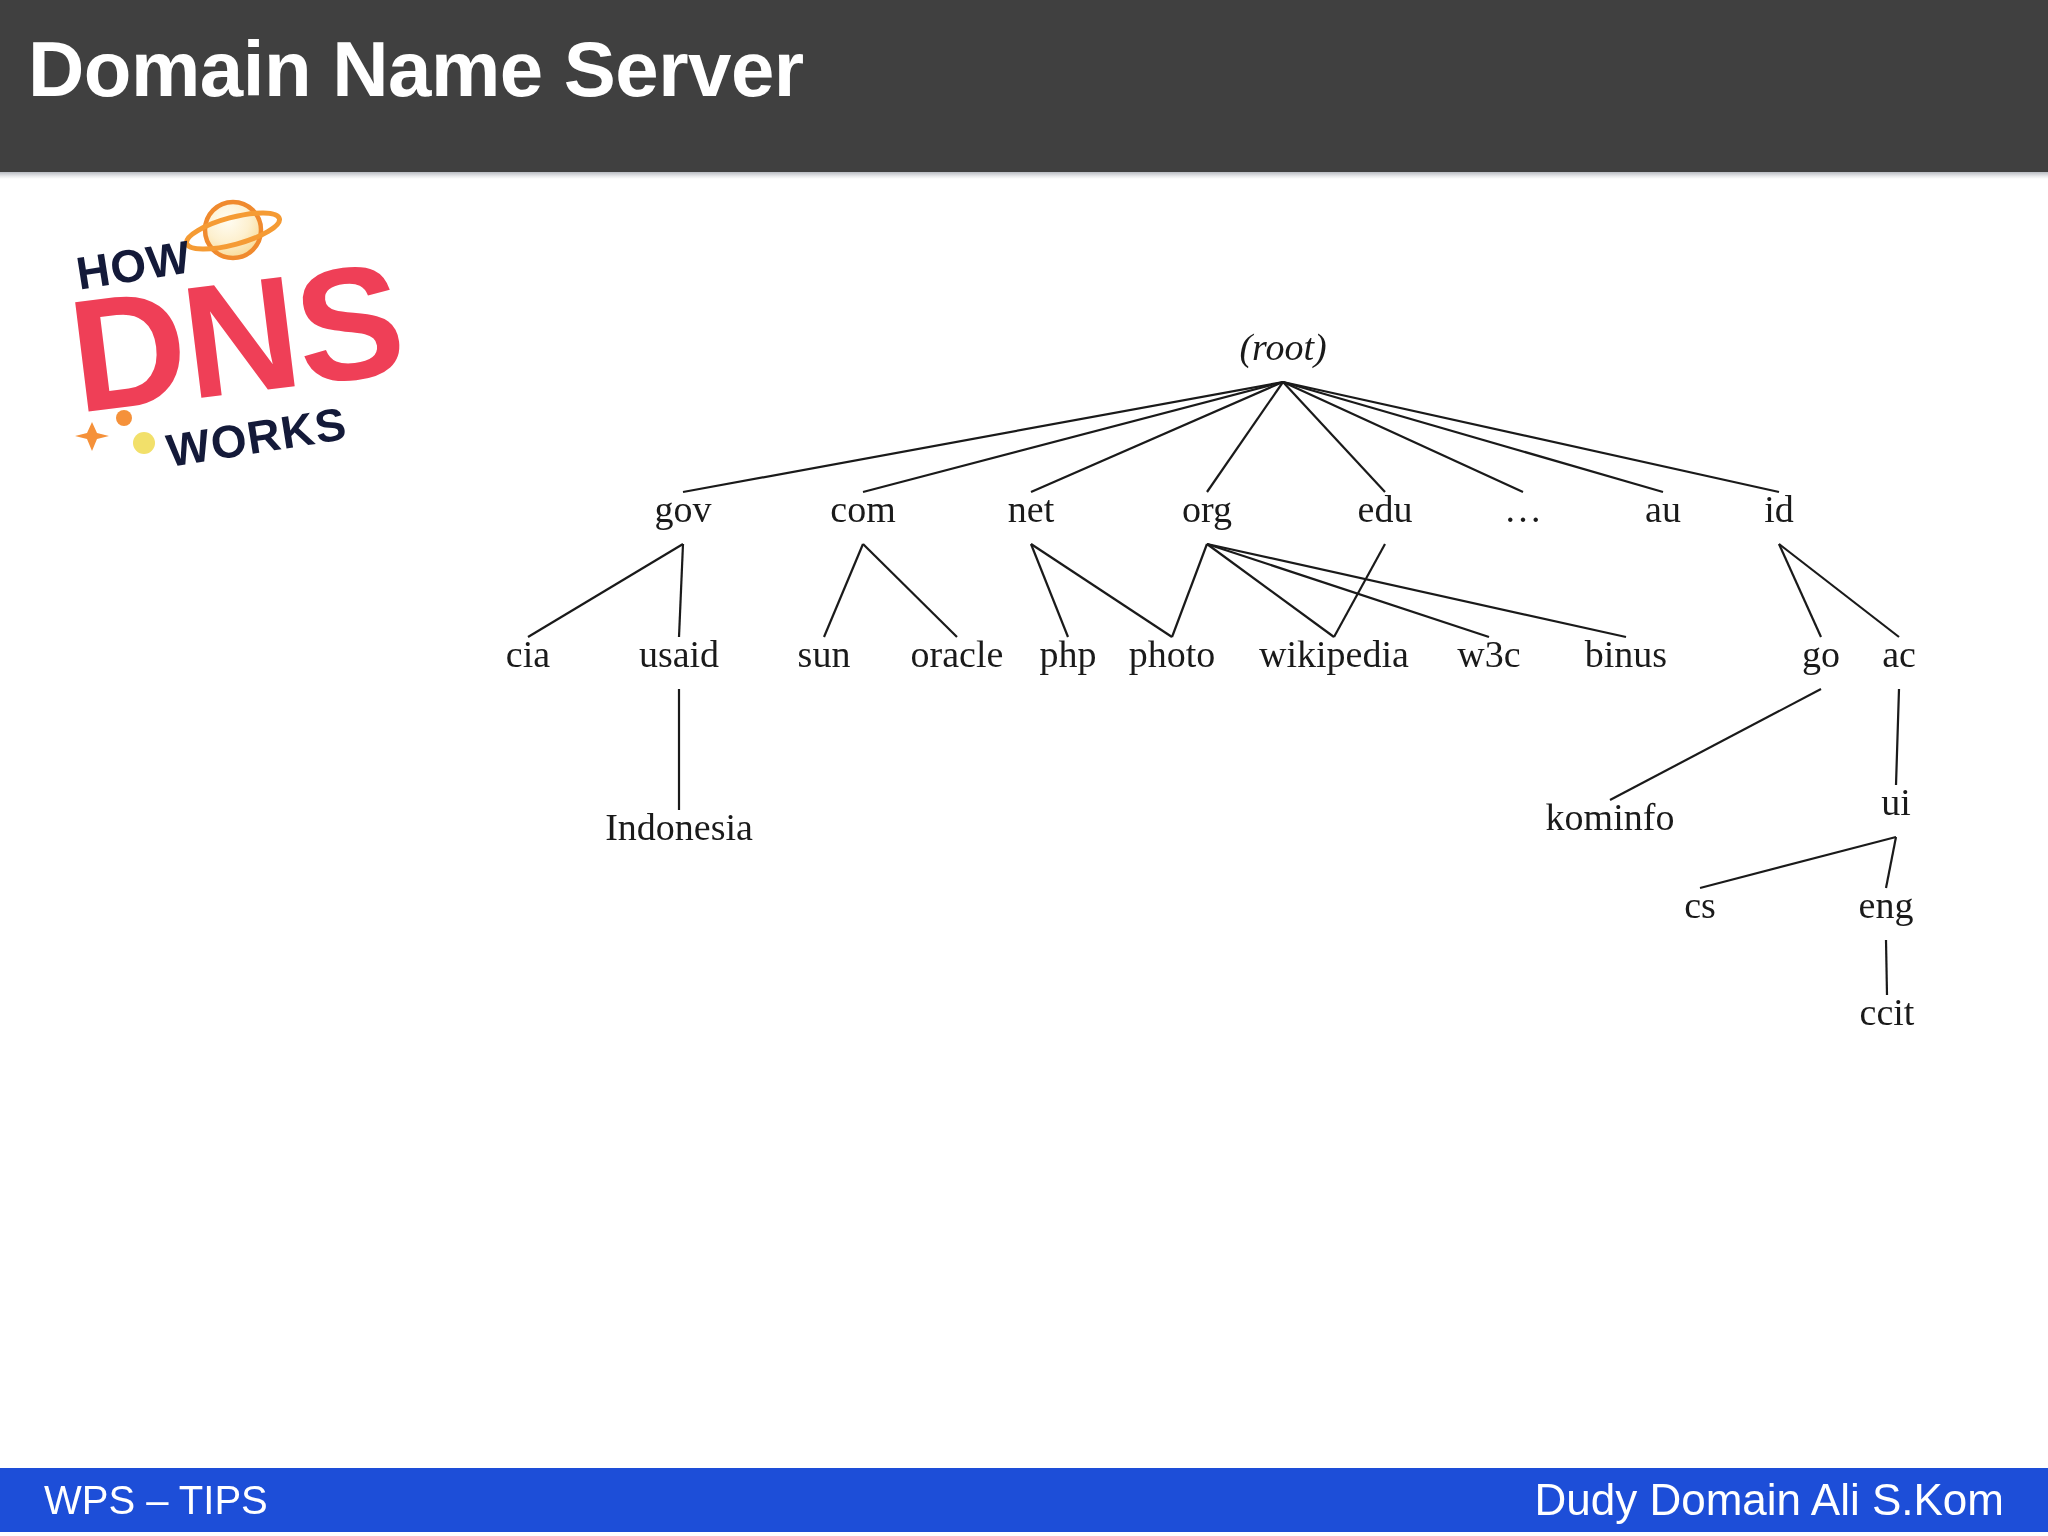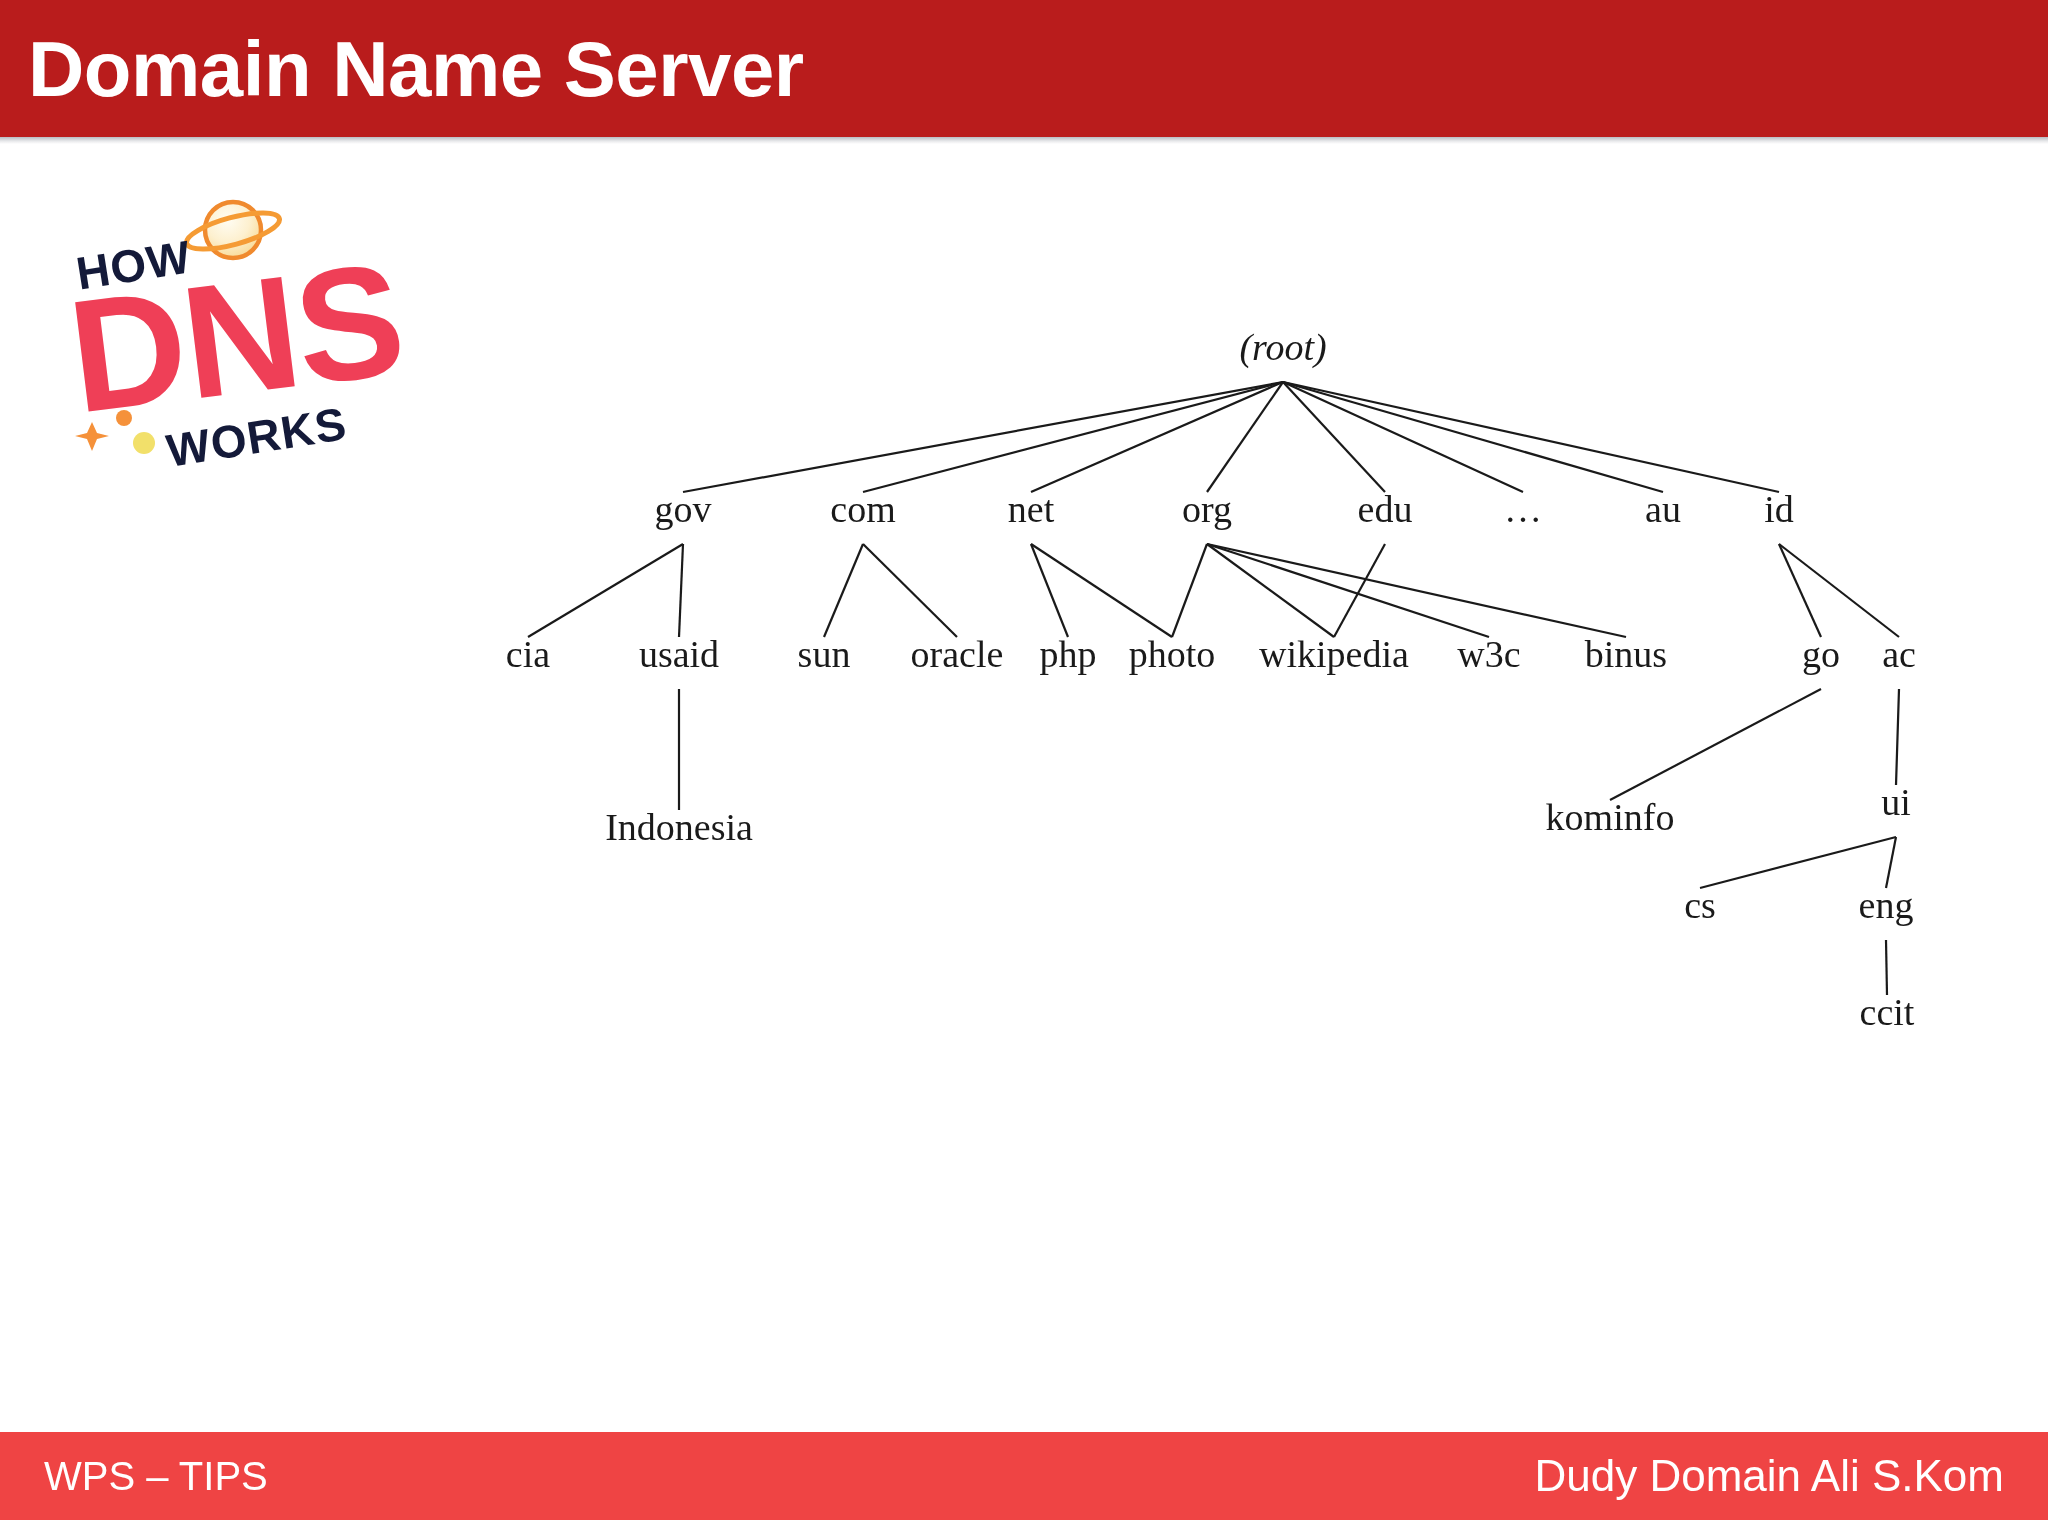--- a/index.html
+++ b/index.html
@@ -14,22 +14,22 @@
     overflow: hidden;
     font-family: "Liberation Sans", sans-serif;
   }
 
   
   #header-bar {
     position: absolute;
     left: 0;
     top: 0;
     width: 2048px;
-    height: 137px;
-    background: #b91c1c;
+    height: 172px;
+    background: #404040;
     box-sizing: border-box;
   }
   #header-bar::after {
     content: "";
     position: absolute;
     left: 0;
     bottom: -7px;
     width: 100%;
     height: 7px;
     background: linear-gradient(to bottom, #b9bcc2, #e9eaec 60%, #ffffff);
@@ -43,24 +43,24 @@
     color: #ffffff;
     letter-spacing: -0.5px;
     white-space: nowrap;
     font-family: "Liberation Sans", sans-serif;
   }
 
   
   #footer-bar {
     position: absolute;
     left: 0;
-    bottom: 16px;
-    width: 2048px;
-    height: 88px;
-    background: #ef4444;
+    bottom: 4px;
+    width: 2048px;
+    height: 64px;
+    background: #1d4ed8;
   }
   #footer-left {
     position: absolute;
     left: 44px;
     top: 50%;
     transform: translateY(-50%);
     font-size: 40px;
     color: #ffffff;
     white-space: nowrap;
   }

